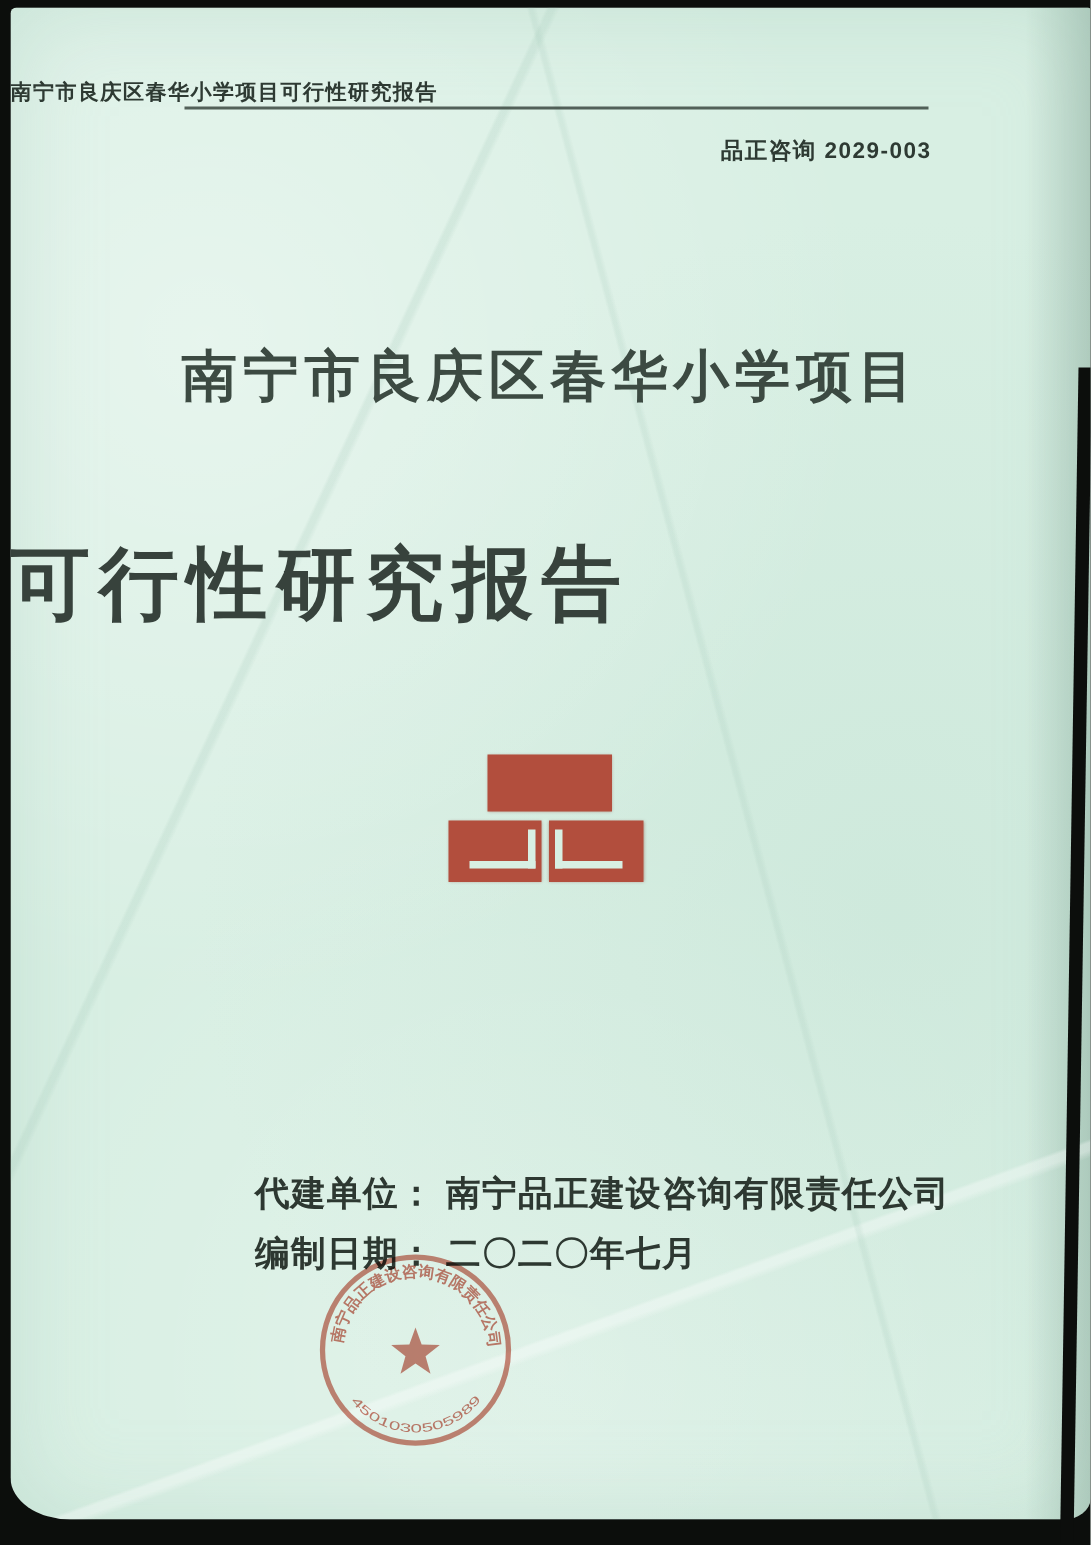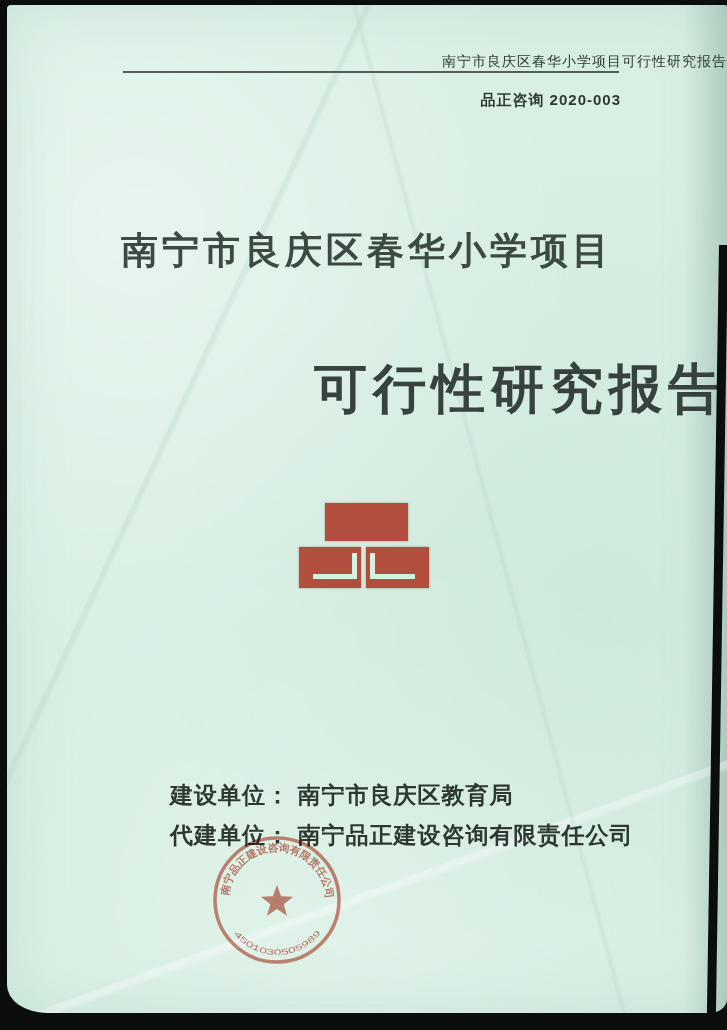--- a/index.html
+++ b/index.html
@@ -33,39 +33,39 @@
   }
   
   .right-black{
     position:absolute;right:-1px;top:240px;height:790px;width:9px;
     background:#0c0e0c;
     transform:skewX(-0.9deg);transform-origin:top right;
   }
   
   .running-title{
     position:absolute;top:48px;left:0;width:100%;
-    text-align:right;font-size:14px;font-weight:normal;
+    text-align:left;font-size:14px;font-weight:bold;
     color:#2e3a33;letter-spacing:1px;
   }
   .header-rule{
     position:absolute;top:66px;left:116px;width:496px;height:2px;
     background:#3a473f;opacity:.85;
   }
   .doc-number{
     position:absolute;top:86px;right:106px;
     font-size:15px;font-weight:bold;color:#2e3a33;letter-spacing:1px;
   }
   
   .project-title{
     position:absolute;top:221px;left:0;width:100%;text-align:center;
     font-family:"Liberation Serif","DejaVu Serif",serif;
     font-size:37px;font-weight:bold;color:#3c4a42;letter-spacing:4px;
   }
   .report-title{
-    position:absolute;top:349px;left:0;width:100%;text-align:right;
+    position:absolute;top:349px;left:0;width:100%;text-align:left;
     font-size:53px;font-weight:bold;color:#37423c;letter-spacing:6px;
   }
   
   .logo{position:absolute;left:0;top:0;width:100%;height:0;}
   .logo .block{position:absolute;background:#b24e3d;box-shadow:0 0 2px rgba(140,60,45,.5);}
   .block-top   {left:318px;top:498px;width:83px;height:38px;}
   .block-left  {left:292px;top:542px;width:62px;height:41px;}
   .block-right {left:359px;top:542px;width:63px;height:41px;}
   .block-left .lmark, .block-right .lmark{
     position:absolute;box-sizing:border-box;
@@ -91,38 +91,38 @@
     mix-blend-mode:multiply;opacity:.88;
   }
 </style>
 </head>
 <body>
 
 <div class="paper">
 
   <div class="running-title">南宁市良庆区春华小学项目可行性研究报告</div>
   <div class="header-rule"></div>
-  <div class="doc-number">品正咨询 2020-003</div>
+  <div class="doc-number">品正咨询 2029-003</div>
 
   <div class="project-title">南宁市良庆区春华小学项目</div>
   <div class="report-title">可行性研究报告</div>
 
   <div class="logo">
     <div class="block block-top"></div>
     <div class="block block-left">
       <div class="lmark"></div>
     </div>
     <div class="block block-right">
       <div class="lmark"></div>
     </div>
   </div>
 
   <div class="info">
-    <div class="info-line">建设单位： 南宁市良庆区教育局</div>
     <div class="info-line">代建单位： 南宁品正建设咨询有限责任公司</div>
+    <div class="info-line">编制日期： 二〇二〇年七月</div>
   </div>
 
   <svg class="stamp" viewBox="0 0 140 140" xmlns="http://www.w3.org/2000/svg">
     <defs>
       <path id="ringPath" d="M 21.2 65.7 A 49 49 0 0 1 118.8 65.7" fill="none"></path>
       <path id="serialPath" d="M 22.4 97.5 A 55 55 0 0 0 117.6 97.5" fill="none"></path>
     </defs>
     <circle cx="70" cy="70" r="62" fill="none" stroke="rgba(193,80,62,.78)" stroke-width="3.5"></circle>
     <polygon points="70,55 74.1,66.3 86.2,66.7 76.7,74.2 80,85.8 70,79 60,85.8 63.3,74.2 53.8,66.7 65.9,66.3" fill="rgba(193,80,62,.8)"></polygon>
     <text font-size="10.5" font-weight="bold" fill="rgba(193,80,62,.85)" font-family="Liberation Sans, sans-serif">

